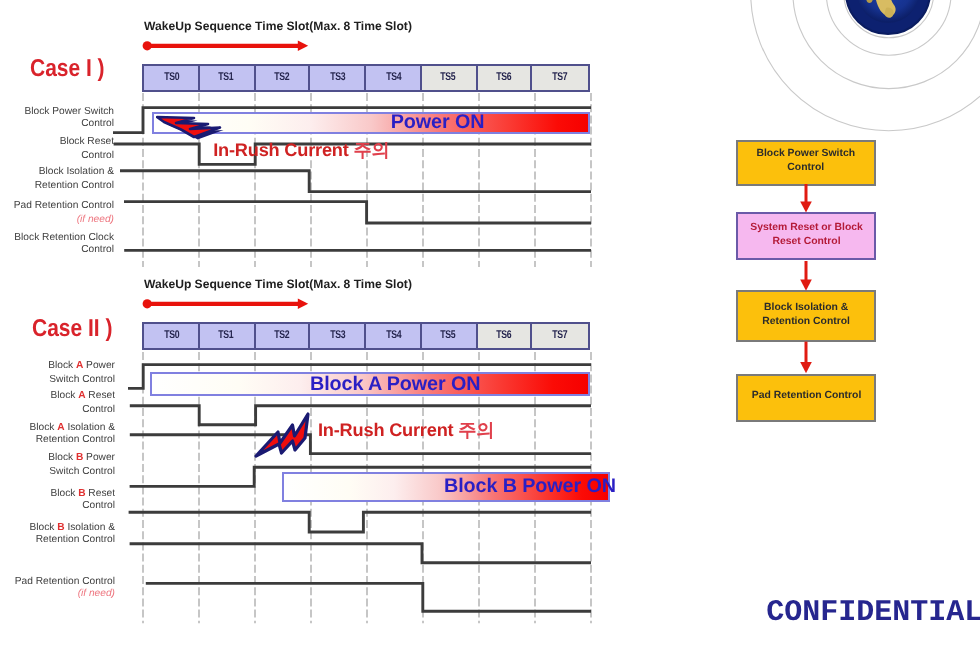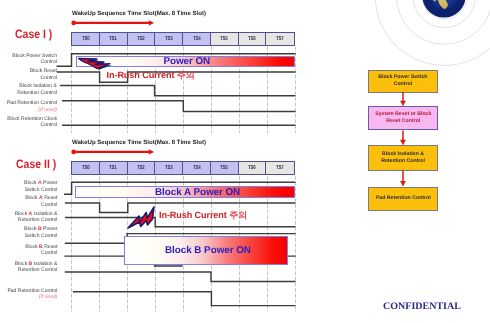--- a/index.html
+++ b/index.html
@@ -48,21 +48,21 @@
   .inrush .k{color:#e0404c;}
 
   
   .fbox{position:absolute;box-sizing:border-box;display:flex;align-items:center;
      justify-content:center;text-align:center;font-size:5.2px;font-weight:bold;
      line-height:7.1px;}
   .fbox.y{background:#fcc00c;border:1px solid #7a7a7a;color:#2b2b2b;}
   .fbox.p{background:#f6b8ef;border:1px solid #6b5aa8;color:#b41a38;}
 
   .conf{position:absolute;color:#26268f;font-weight:bold;
-     font-family:Liberation Serif, serif;font-size:10px;letter-spacing:0px;line-height:10px;}
+     font-family:Liberation Mono, monospace;font-size:15px;letter-spacing:0px;line-height:10px;}
 </style>
 </head>
 <body>
 
 <div class="slide">
 
   <svg class="abs" style="left:360px;top:-80px;width:130px;height:160px;" viewBox="0 0 130 160">
     <g fill="none" stroke="#c9c9c9" stroke-width="0.55">
       <circle cx="84.35" cy="76.4" r="22.5"></circle>
       <circle cx="84.35" cy="76.4" r="31.2"></circle>
@@ -169,21 +169,21 @@
     <g stroke="#3c3c3c" stroke-width="1.45" fill="none" stroke-linejoin="miter">
       <path d="M56.5 21.3 L71.5 21.3 L71.5 8.8 L295.5 8.8"></path>
       <path d="M56.8 27.0 L99.6 27.0 L99.6 37.2 L127.6 37.2 L127.6 27.0 L295.5 27.0"></path>
       <path d="M60.0 40.4 L154.6 40.4 L154.6 50.8 L295.5 50.8"></path>
       <path d="M62.0 55.8 L183.3 55.8 L183.3 66.5 L295.5 66.5"></path>
       <path d="M62.1 80.2 L295.5 80.2"></path>
     </g>
   </svg>
 
   <div class="pbar" style="left:75.9px;top:56.3px;width:219px;height:11.2px;
-              background:linear-gradient(to right,#ffffff 0%,#fffdf5 22%,#fdeeee 36%,#f9c9c9 50%,#f87878 66%,#fa3a33 82%,#fb0b06 93%,#f60000 100%);">
+              background:linear-gradient(to right,#ffffff 0%,#fffdf5 22%,#fdeeee 36%,#f9c9c9 50%,#f87878 66%,#fa3a33 82%,#fb0b06 93%,#f60000 100%);padding-left:32px;">
     <span style="margin-left:86.5px;">Power ON</span>
   </div>
 
   <svg class="abs" style="left:77.5px;top:56.8px;width:34px;height:13.5px;" viewBox="0 0 68 27">
     <g transform="translate(3.6,2.6)">
       <path d="M1 3 L38 4 L20 9 L52 10 L34 15 L64 13.5 L38 23 L25 15.5 L8 8 Z" fill="#1a1a72"></path>
     </g>
     <path d="M1 3 L38 4 L20 9 L52 10 L34 15 L64 13.5 L38 23 L25 15.5 L8 8 Z" fill="#ef0e0e" stroke="#1a1a72" stroke-width="2.6" stroke-linejoin="round"></path>
   </svg>
 
@@ -277,22 +277,22 @@
       <path d="M64.3 81.1 L154.6 81.1 L154.6 91.0 L181.7 91.0 L181.7 81.1 L295.5 81.1"></path>
       <path d="M64.8 96.9 L211.0 96.9 L211.0 106.4 L295.5 106.4"></path>
       <path d="M72.9 116.7 L211.4 116.7 L211.4 130.6 L295.5 130.6"></path>
     </g>
   </svg>
 
   <div class="pbar" style="left:74.5px;top:186.1px;width:220.5px;height:12px;
               background:linear-gradient(to right,#ffffff 0%,#fffdf5 20%,#fdeeee 34%,#f9c9c9 48%,#f87878 64%,#fa3a33 80%,#fb0b06 92%,#f60000 100%);padding-left:12px;">
     <span style="margin-left:67.5px;">Block A Power ON</span>
   </div>
-  <div class="pbar" style="left:124px;top:236.2px;width:163.8px;height:29px;
-              background:linear-gradient(to right,#ffffff 0%,#fffdf5 20%,#fdeeee 34%,#f9c9c9 48%,#f87878 64%,#fa3a33 80%,#fb0b06 92%,#f60000 100%);">
+  <div class="pbar" style="left:141px;top:236.2px;width:163.8px;height:15px;
+              background:linear-gradient(to right,#ffffff 0%,#fffdf5 20%,#fdeeee 34%,#f9c9c9 48%,#f87878 64%,#fa3a33 80%,#fb0b06 92%,#f60000 100%);padding-left:40px;">
     <span style="margin-left:40px;">Block B Power ON</span>
   </div>
 
   <svg class="abs" style="left:126.5px;top:205px;width:28.5px;height:24.5px;" viewBox="0 0 57 49">
     <path d="M2 46 L24 22 L26 33 L38.5 15 L40.5 26 L54 4
              L51 28 L41 40 L38.5 31 L27.5 43 L25 34 Z" fill="#ee0d0d" stroke="#1a1a72" stroke-width="3.2" stroke-linejoin="round"></path>
   </svg>
 
   <div class="inrush" style="left:159px;top:210.5px;">
     <span>In-Rush Current </span><span class="k">주의</span>

